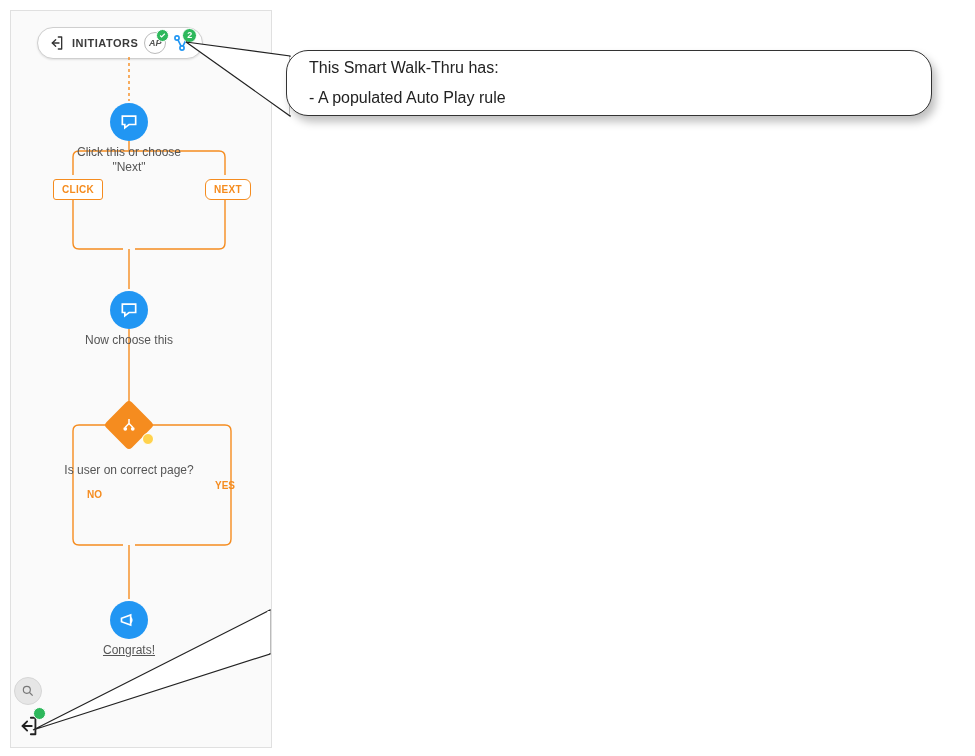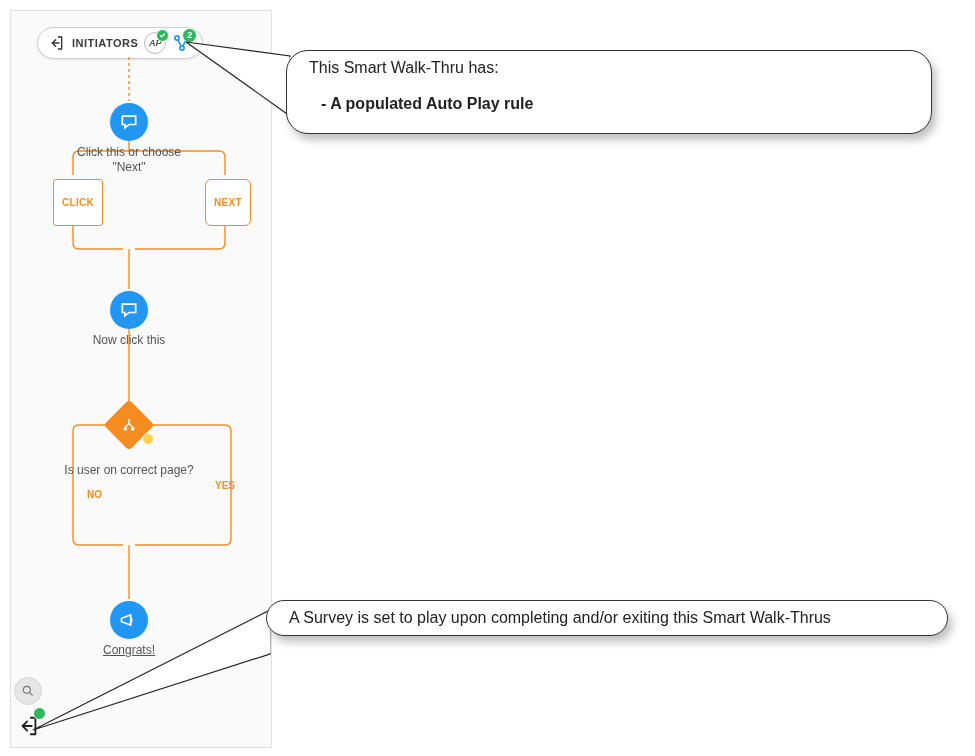--- a/index.html
+++ b/index.html
@@ -14,36 +14,36 @@
   .ini-label{font-size:11px;font-weight:700;letter-spacing:.5px;color:#3a3a3a;}
   .ap-badge{width:20px;height:20px;border:1px solid #bbb;border-radius:50%;display:flex;align-items:center;justify-content:center;font-size:9px;font-weight:700;color:#555;position:relative;font-style:italic;}
   .ap-check{position:absolute;top:-4px;right:-4px;width:11px;height:11px;border-radius:50%;background:#2eb85c;border:1.5px solid #fff;display:flex;align-items:center;justify-content:center;}
   .connect-icon{position:relative;width:20px;height:20px;}
   .count-bubble{position:absolute;top:-5px;right:-5px;width:13px;height:13px;border-radius:50%;background:#2eb85c;border:1.5px solid #fff;color:#fff;font-size:9px;font-weight:700;display:flex;align-items:center;justify-content:center;line-height:1;}
 
   
   .node-circle{position:absolute;width:38px;height:38px;border-radius:50%;display:flex;align-items:center;justify-content:center;color:#fff;}
   .blue{background:#2196f3;}
   .node-label{position:absolute;width:140px;text-align:center;font-size:12px;color:#555;line-height:1.25;}
-  .pill-btn{position:absolute;border:1px solid #f58c1f;color:#f58c1f;background:#fff;font-size:10px;font-weight:600;padding:17px 8px;border-radius:3px;letter-spacing:.3px;}
+  .pill-btn{position:absolute;border:1px solid #f58c1f;color:#f58c1f;background:#fff;font-size:10px;font-weight:600;padding:4px 8px;border-radius:3px;letter-spacing:.3px;}
   .small-orange{position:absolute;color:#f58c1f;font-size:10px;font-weight:600;}
 
   .diamond{position:absolute;width:36px;height:36px;transform:rotate(45deg);background:#f58c1f;border-radius:4px;}
   .diamond .inner{position:absolute;inset:0;transform:rotate(-45deg);display:flex;align-items:center;justify-content:center;color:#fff;}
   .diamond-dot{position:absolute;width:10px;height:10px;border-radius:50%;background:#ffd24d;border:1px solid #fff;}
 
   .zoom-btn{position:absolute;left:3px;width:26px;height:26px;border-radius:50%;background:#e6e6e6;display:flex;align-items:center;justify-content:center;color:#777;border:1px solid #d6d6d6;}
 
   .exit-icon{position:absolute;left:3px;bottom:6px;width:30px;height:30px;display:flex;align-items:center;justify-content:center;}
   .exit-check{position:absolute;top:-4px;right:-2px;width:11px;height:11px;border-radius:50%;background:#2eb85c;border:1.5px solid #fff;}
 
   
   .callout{position:absolute;background:#fff;border:1px solid #333;border-radius:22px;padding:5px 22px;font-size:16px;line-height:1.5;color:#222;box-shadow:4px 6px 8px rgba(0,0,0,.25);}
   .callout .para{margin:0 0 6px 0;}
-  .callout .bullet{margin:12px;padding-left:0;font-weight:bold;}
+  .callout .bullet{margin:0;padding-left:0;}
 
   svg.conn{position:absolute;left:0;top:0;pointer-events:none;}
 </style>
 </head>
 <body>
 
 <div class="stage">
 
   <div class="editor-panel">
 
@@ -101,21 +101,21 @@
     <div class="node-label" style="left:48px;top:134px;">Click this or choose "Next"</div>
 
     <div class="pill-btn" style="left:42px;top:168px;">CLICK</div>
     <div class="pill-btn" style="left:194px;top:168px;border-radius:6px;">NEXT</div>
 
     <div class="node-circle blue" style="left:99px;top:280px;">
       <svg width="20" height="20" viewBox="0 0 24 24" fill="none" stroke="#fff" stroke-width="2">
         <path d="M4 5h16v10H12l-5 4v-4H4z"></path>
       </svg>
     </div>
-    <div class="node-label" style="left:48px;top:322px;">Now click this</div>
+    <div class="node-label" style="left:48px;top:322px;">Now choose this</div>
 
     <div class="diamond" style="left:100px;top:396px;">
       <div class="inner">
         <svg width="18" height="18" viewBox="0 0 24 24" fill="none" stroke="#fff" stroke-width="2">
           <path d="M12 4v6M12 10l-5 5M12 10l5 5"></path>
             <circle cx="7" cy="17" r="1.5" fill="#fff"></circle>
             <circle cx="17" cy="17" r="1.5" fill="#fff"></circle>
         </svg>
       </div>
     </div>
@@ -156,17 +156,14 @@
 
     <line x1="291" y1="57" x2="291" y2="115" stroke="#fff" stroke-width="3"></line>
     <line x1="269" y1="611" x2="269" y2="653" stroke="#fff" stroke-width="3"></line>
   </svg>
 
   <div class="callout" style="left:286px;top:50px;width:600px;">
     <p class="para">This Smart Walk-Thru has:</p>
     <p class="bullet">- A populated Auto Play rule</p>
   </div>
 
-  <div class="callout" style="left:266px;top:600px;width:636px;">
-    <p class="para" style="margin:0;">A Survey is set to play upon completing and/or exiting this Smart Walk-Thrus</p>
-  </div>
 
 </div>
 
 </body></html>

